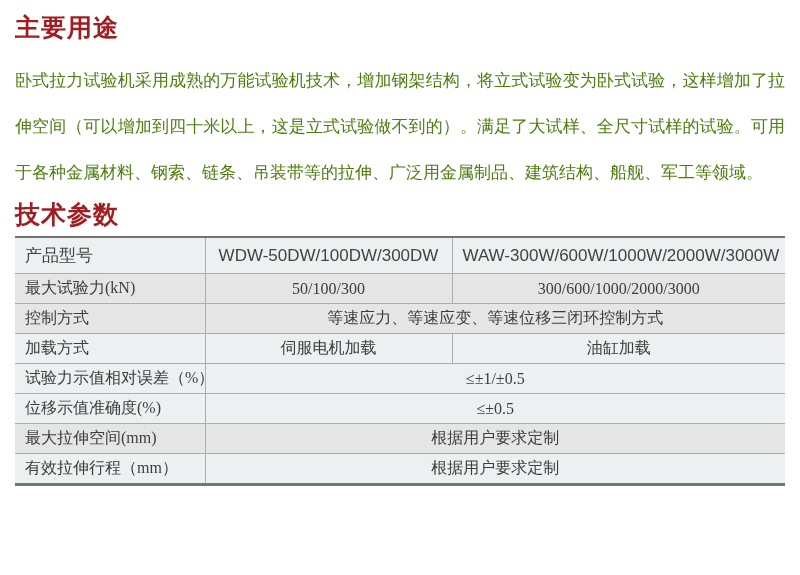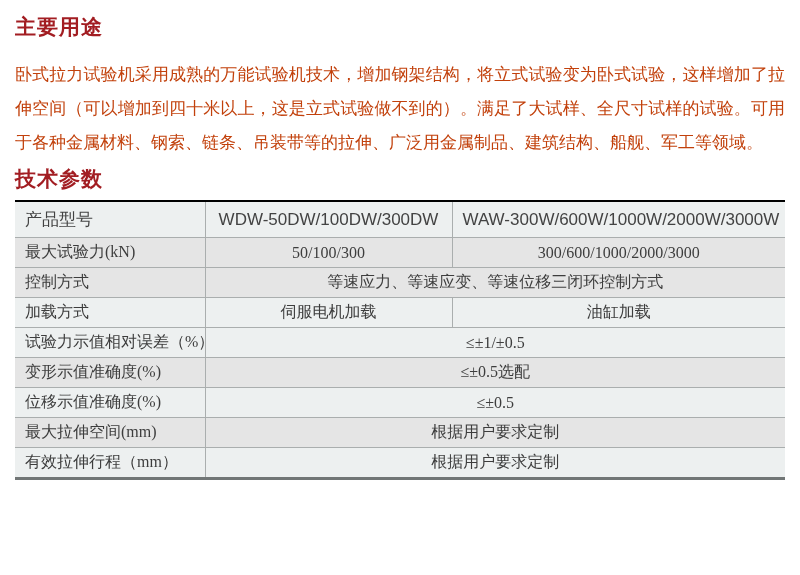--- a/index.html
+++ b/index.html
@@ -5,43 +5,43 @@
   html, body { margin: 0; padding: 0; }
   body {
     width: 800px; height: 575px;
     background: #ffffff;
     font-family: "Liberation Sans", sans-serif;
     overflow: hidden;
   }
   .page { padding: 12px 15px 0 15px; }
 
   .section-title {
-    font-size: 21px;
+    font-size: 25px;
     font-weight: bold;
     color: #a21d22;
     line-height: 30px;
     margin: 0;
     letter-spacing: 1px;
   }
   .body-text {
     font-size: 17px;
-    color: #c2410c;
-    line-height: 34px;
+    color: #4d7c0f;
+    line-height: 46px;
     text-align: justify;
     text-justify: inter-ideograph;
     margin: 16px 0 0 0;
   }
   #title-specs { margin-top: 4px; font-family: Liberation Serif, serif; }
 
   table.specs {
     width: 770px;
     table-layout: fixed;
     border-collapse: collapse;
     margin-top: 6px;
-    border-top: 2px solid #000000;
+    border-top: 2px solid #737373;
     border-bottom: 3px solid #717676;
   }
   table.specs td {
     height: 29px;
     padding: 0 10px;
     font-size: 16px;
     color: #3d3d3d;
     border-top: 1px solid #aaaeae;
     font-family: "Liberation Serif", serif;
     white-space: nowrap;
@@ -93,24 +93,20 @@
         </tr>
         <tr class="row-gray">
           <td class="cell-label">加载方式</td>
           <td class="cell-value">伺服电机加载</td>
           <td class="cell-value">油缸加载</td>
         </tr>
         <tr class="row-gray">
           <td class="cell-label">试验力示值相对误差（%）</td>
           <td class="cell-value" colspan="2">≤±1/±0.5</td>
         </tr>
-        <tr class="row-white">
-          <td class="cell-label">变形示值准确度(%)</td>
-          <td class="cell-value" colspan="2">≤±0.5选配</td>
-        </tr>
         <tr class="row-gray">
           <td class="cell-label">位移示值准确度(%)</td>
           <td class="cell-value" colspan="2">≤±0.5</td>
         </tr>
         <tr class="row-white">
           <td class="cell-label">最大拉伸空间(mm)</td>
           <td class="cell-value" colspan="2">根据用户要求定制</td>
         </tr>
         <tr class="row-gray">
           <td class="cell-label">有效拉伸行程（mm）</td>

